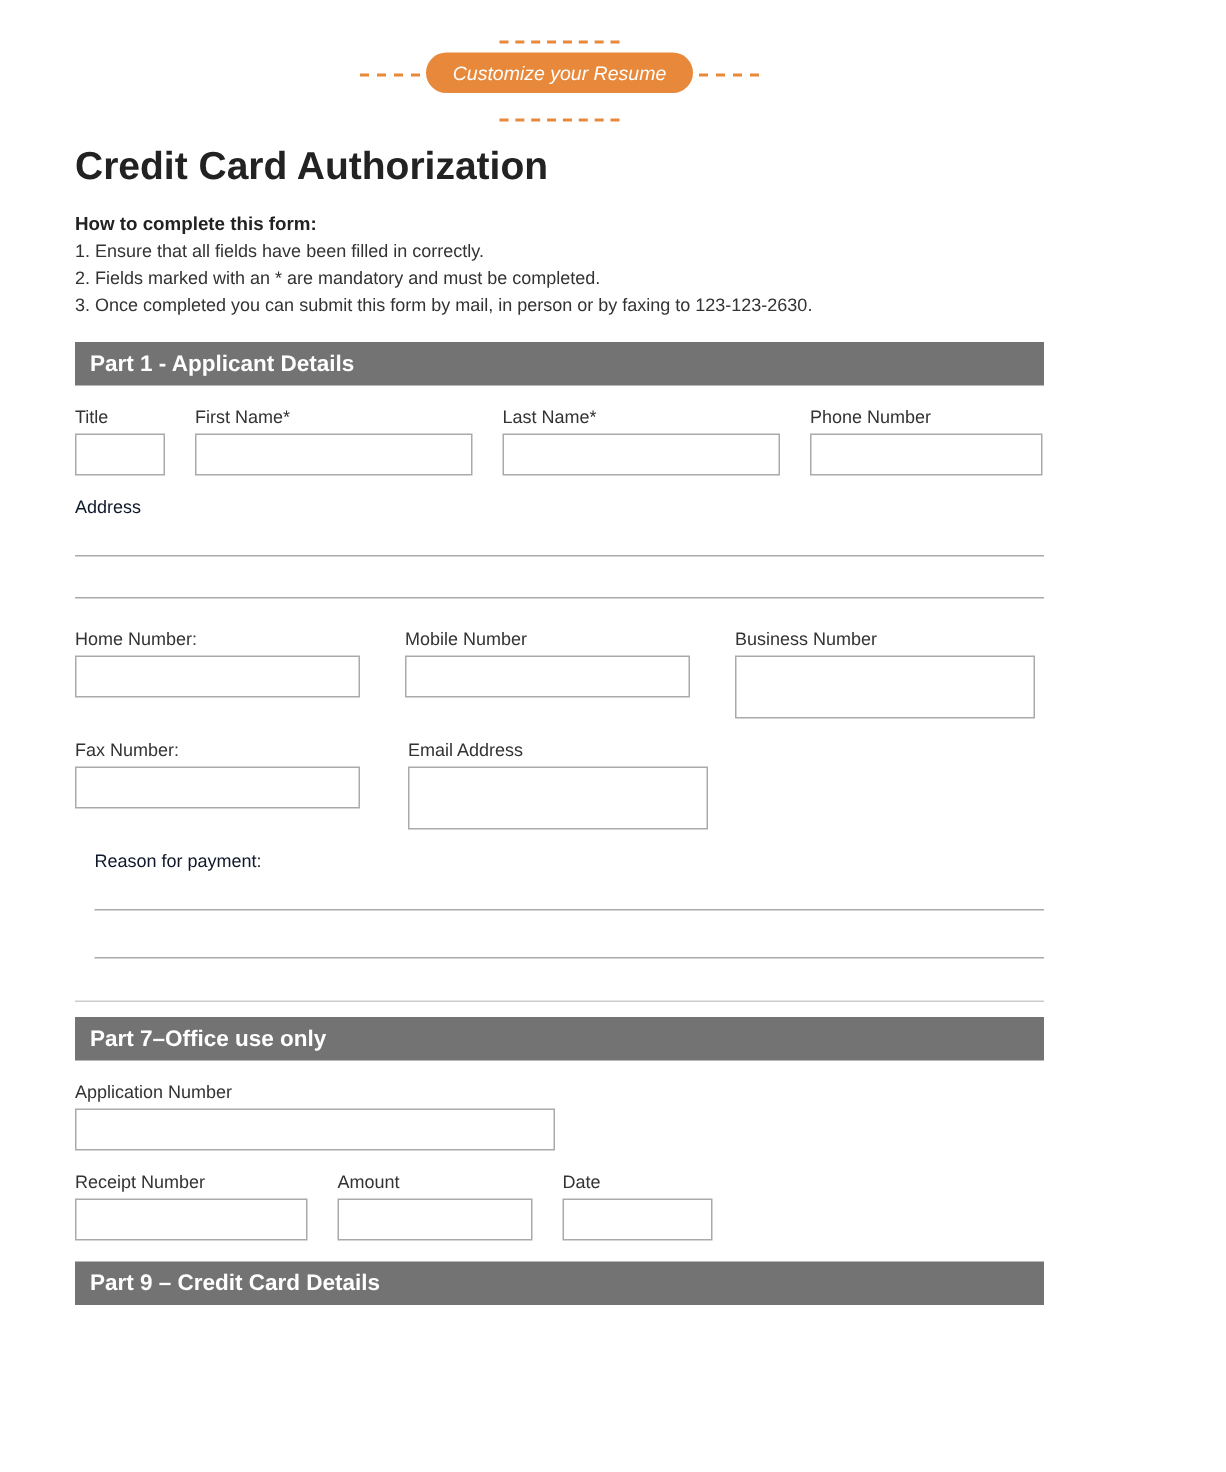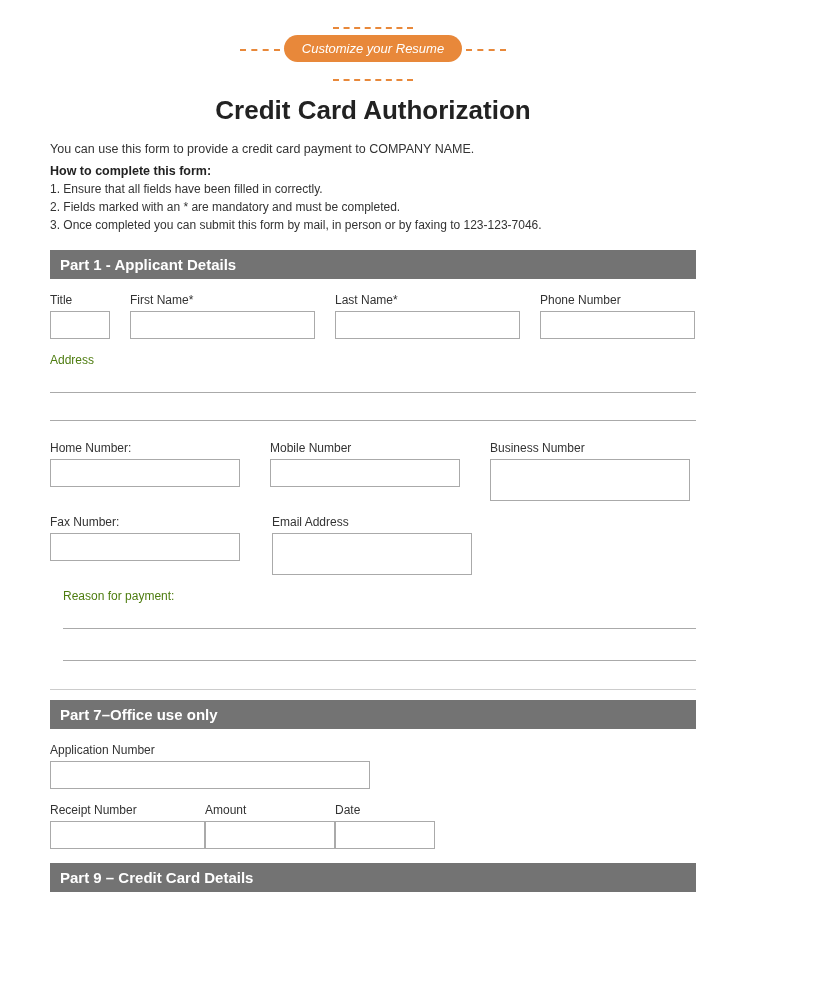--- a/index.html
+++ b/index.html
@@ -37,21 +37,20 @@
       content: '';
       display: block;
       border-top: 2px dashed #e8883a;
       position: absolute;
       top: 50%;
       width: 40px;
     }
     .customize-btn::before { right: 100%; margin-right: 4px; }
     .customize-btn::after { left: 100%; margin-left: 4px; }
     .page-title {
-      text-align: center;
       font-size: 26px;
       font-weight: bold;
       color: #222;
       margin-bottom: 16px;
       font-family: Arial, sans-serif;
     }
     .intro-text {
       font-size: 12.5px;
       color: #333;
       margin-bottom: 8px;
@@ -103,21 +102,21 @@
       outline: none;
     }
     .field-firstname { width: 185px; }
     .field-lastname { width: 185px; }
     .field-phone { width: 155px; }
     .address-row {
       margin-bottom: 14px;
     }
     .address-row label {
       font-size: 12px;
-      color: #4d7c0f;
+      color: #0f172a;
       display: block;
       margin-bottom: 4px;
     }
     .address-lines {
       display: flex;
       flex-direction: column;
       gap: 0;
     }
     .address-line {
       border: none;
@@ -142,20 +141,21 @@
       outline: none;
       background: transparent;
     }
     .divider {
       border: none;
       border-top: 1px solid #ccc;
       margin: 18px 0 10px 0;
     }
     .part2-row {
       display: flex;
+      gap: 20px;
       margin-bottom: 14px;
       align-items: flex-end;
     }
     .underline-input {
       border: none;
       border-bottom: 1px solid #aaa;
       width: 100%;
       height: 22px;
       font-size: 12px;
       outline: none;
@@ -276,27 +276,26 @@
 <div class="page">
 
   <div class="customize-wrapper">
     <span class="dashed-line"></span>
     <button class="customize-btn">Customize your Resume</button>
     <span class="dashed-line"></span>
   </div>
 
   <div class="page-title">Credit Card Authorization</div>
 
-  <p class="intro-text">You can use this form to provide a credit card payment to COMPANY NAME.</p>
 
   <div class="instructions">
     <div class="bold">How to complete this form:</div>
     <p>1. Ensure that all fields have been filled in correctly.</p>
     <p>2. Fields marked with an * are mandatory and must be completed.</p>
-    <p>3. Once completed you can submit this form by mail, in person or by faxing to 123-123-7046.</p>
+    <p>3. Once completed you can submit this form by mail, in person or by faxing to 123-123-2630.</p>
   </div>
 
   <div class="section-header">Part 1 - Applicant Details</div>
 
   <div class="form-row">
     <div class="form-group">
       <label>Title</label>
       <input class="title-underline" type="text" style="">
     </div>
     <div class="form-group">

